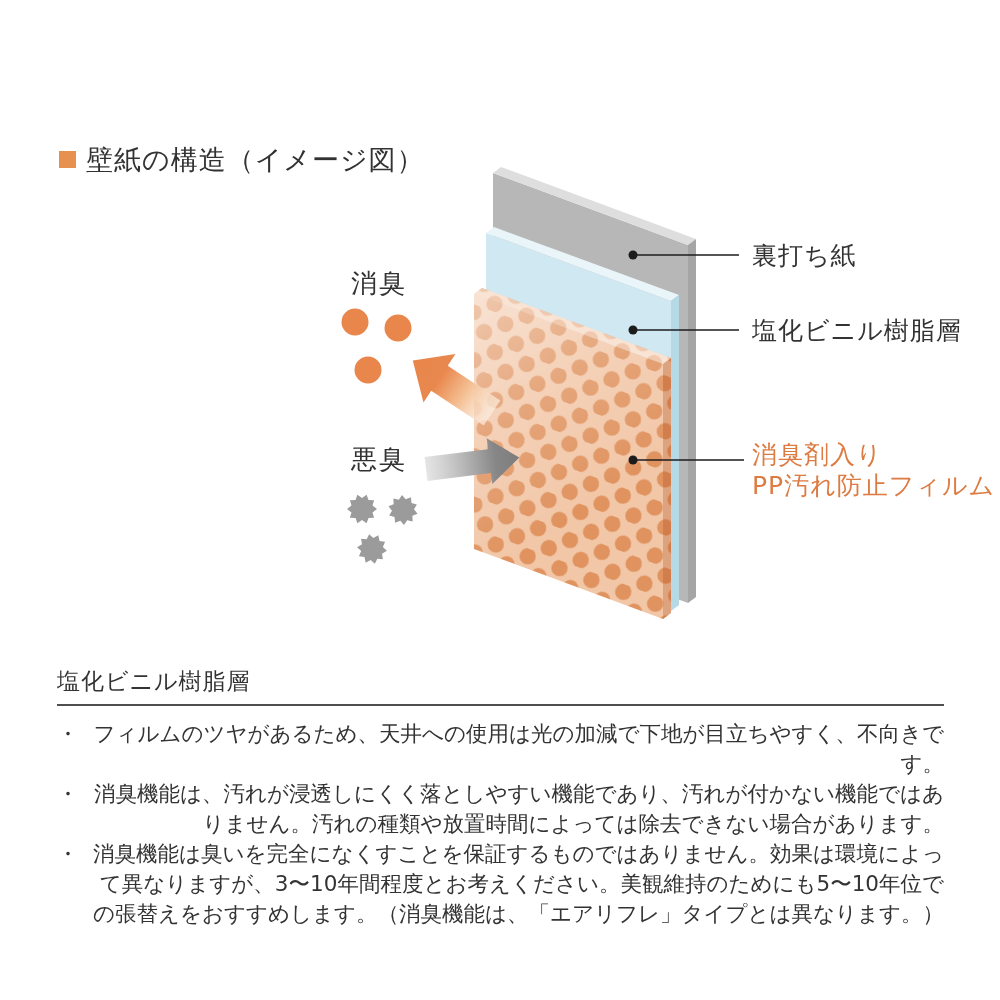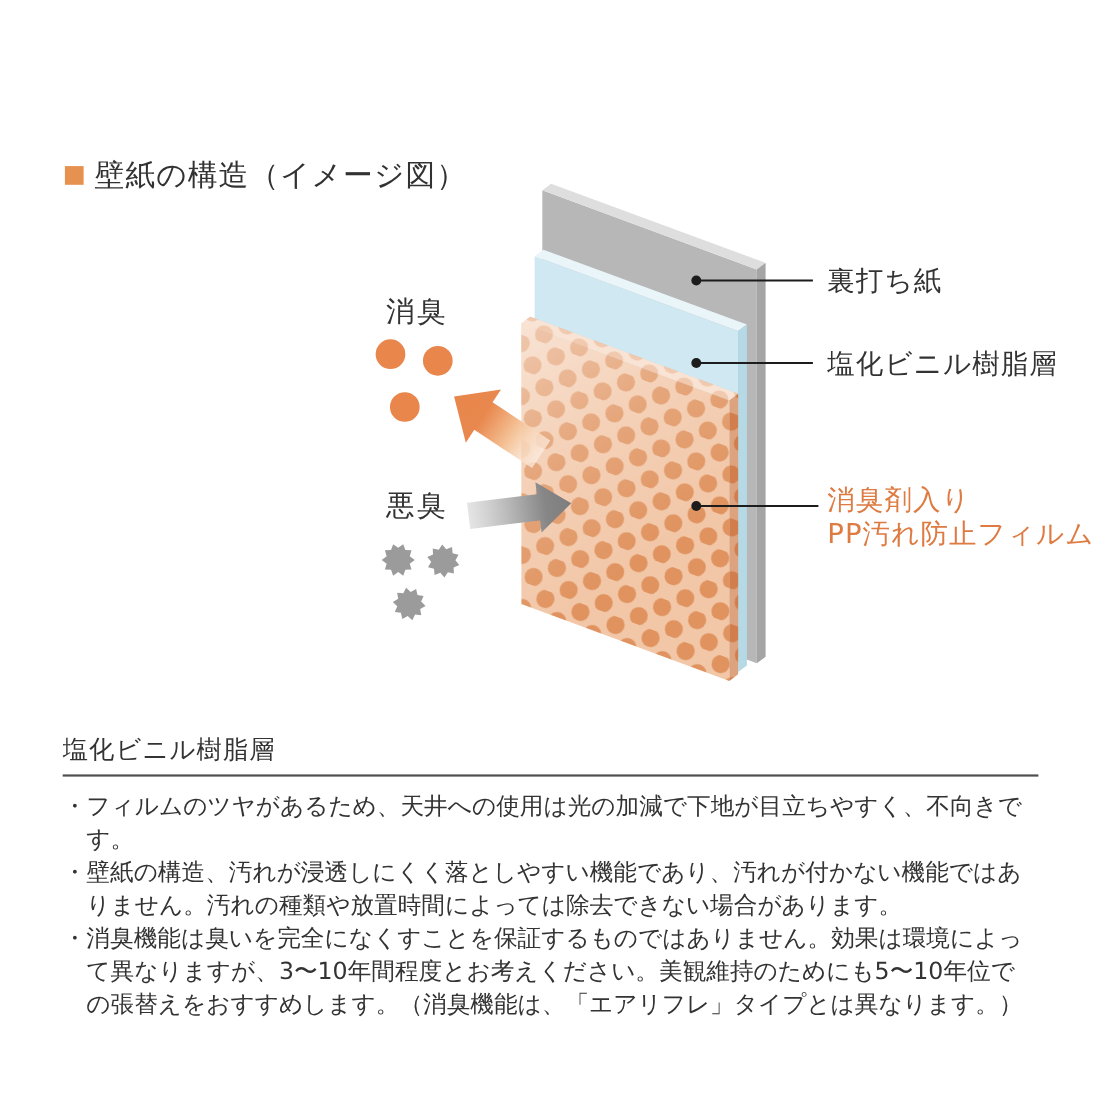--- a/index.html
+++ b/index.html
@@ -16,21 +16,21 @@
   .layer-label{font-size:25px;fill:#333333;letter-spacing:1px;}
   .layer-label-orange{font-size:25px;fill:#dd7b42;letter-spacing:1px;}
   .side-label{font-size:26px;fill:#333333;letter-spacing:2px;}
   
   .notes{position:absolute;left:57px;top:666px;width:887px;}
   .notes-heading{margin:0;font-size:23px;font-weight:400;color:#333333;letter-spacing:1px;}
   .notes-divider{border:none;border-top:2px solid #4f4f4f;margin:7px 0 0 0;}
   .notes-list{list-style:none;margin:13px 0 0 0;padding:0;font-size:21.5px;line-height:30px;color:#333333;}
   .note-item{display:flex;}
   .note-bullet{flex:0 0 20px;}
-  .note-text{flex:1;}
+  .note-text{flex:1;text-align:right;}
 </style>
 </head>
 <body>
 
 <div class="page">
 
   <div class="title-row">
     <div class="title-square"></div>
     <h1 class="page-title">壁紙の構造（イメージ図）</h1>
   </div>
@@ -122,21 +122,21 @@
   <div class="notes">
     <h2 class="notes-heading">塩化ビニル樹脂層</h2>
     <hr class="notes-divider">
     <ul class="notes-list">
       <li class="note-item">
         <span class="note-bullet">・</span>
         <span class="note-text">フィルムのツヤがあるため、天井への使用は光の加減で下地が目立ちやすく、不向きです。</span>
       </li>
       <li class="note-item">
         <span class="note-bullet">・</span>
-        <span class="note-text">壁紙の構造、汚れが浸透しにくく落としやすい機能であり、汚れが付かない機能ではありません。汚れの種類や放置時間によっては除去できない場合があります。</span>
+        <span class="note-text">消臭機能は、汚れが浸透しにくく落としやすい機能であり、汚れが付かない機能ではありません。汚れの種類や放置時間によっては除去できない場合があります。</span>
       </li>
       <li class="note-item">
         <span class="note-bullet">・</span>
         <span class="note-text">消臭機能は臭いを完全になくすことを保証するものではありません。効果は環境によって異なりますが、3〜10年間程度とお考えください。美観維持のためにも5〜10年位での張替えをおすすめします。（消臭機能は、「エアリフレ」タイプとは異なります。）</span>
       </li>
     </ul>
   </div>
 
 </div>
 

